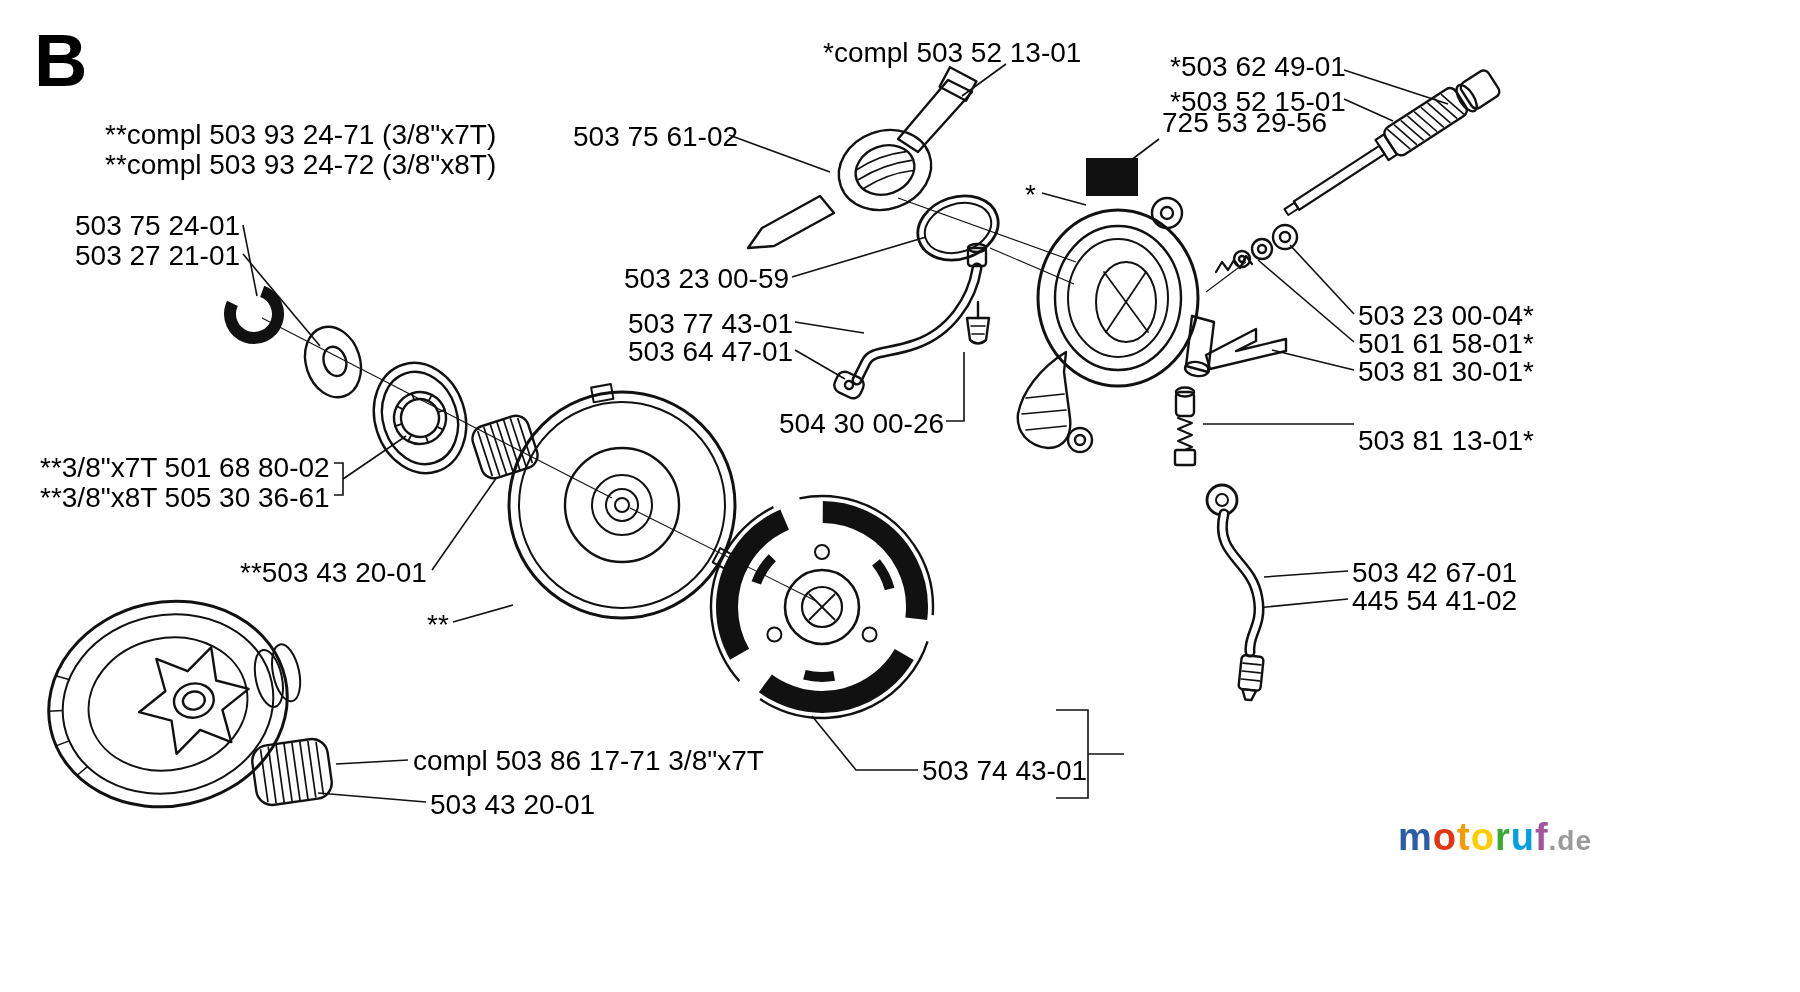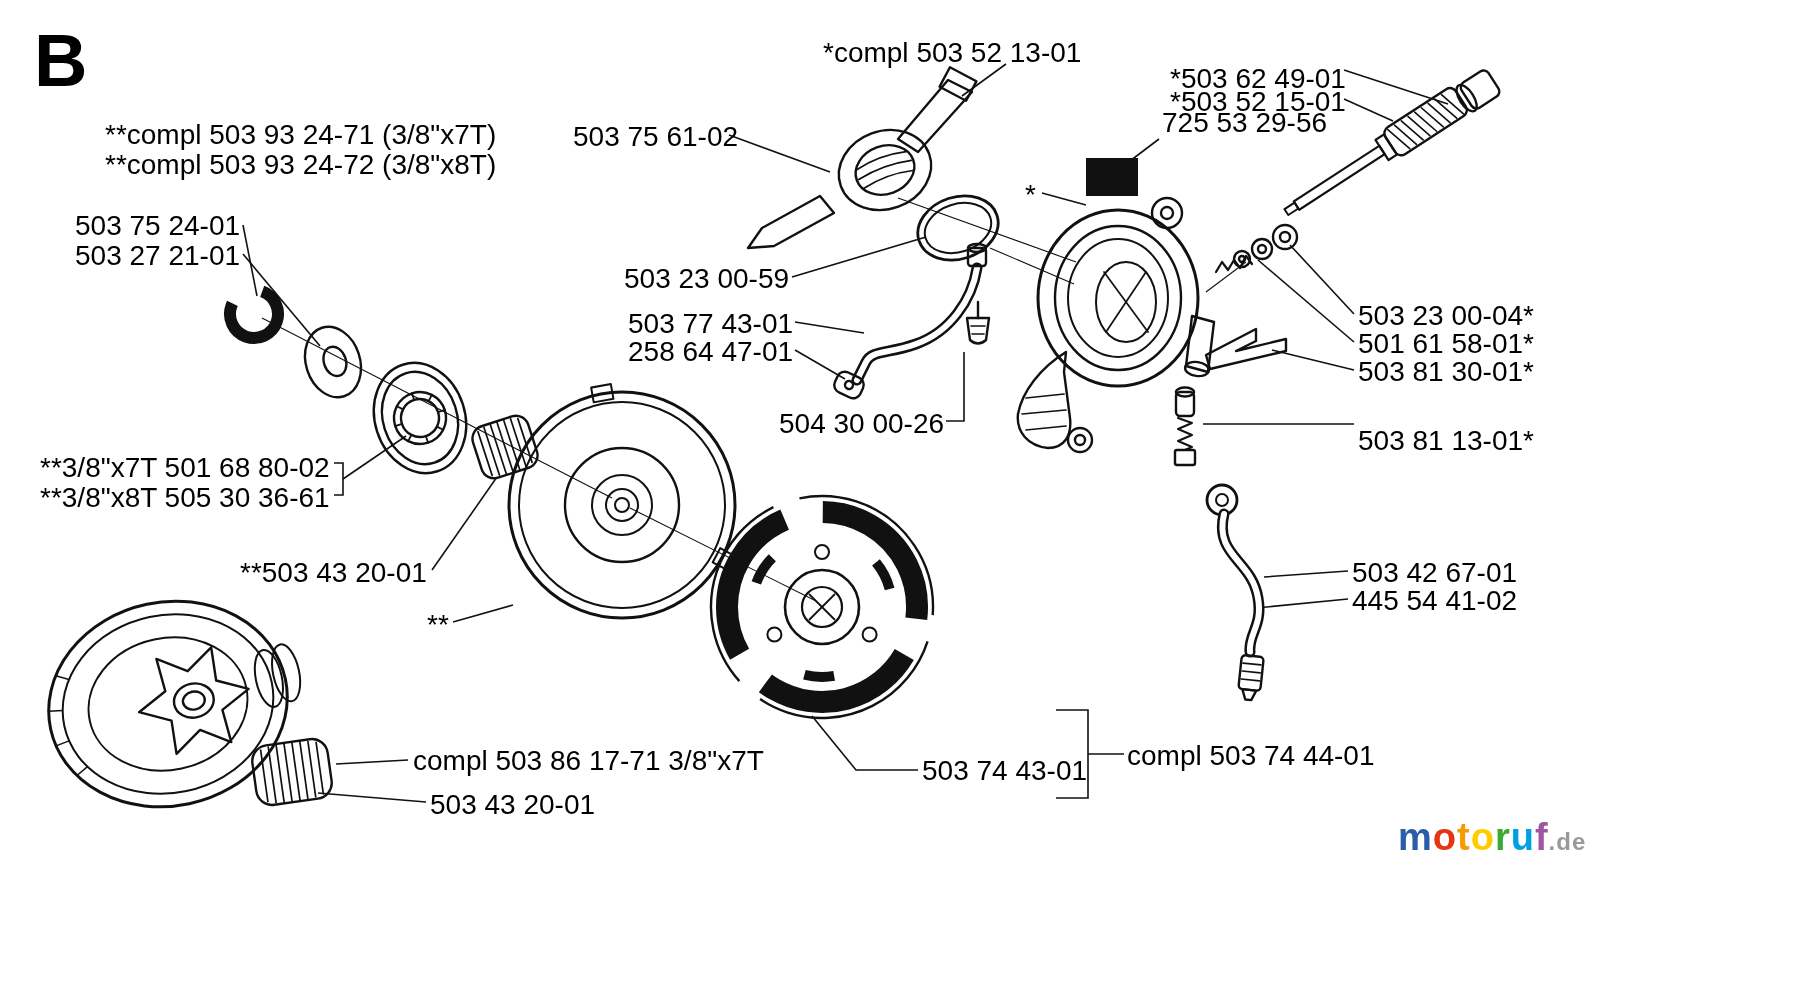--- a/index.html
+++ b/index.html
@@ -4,21 +4,21 @@
 <style>
   * { margin:0; padding:0; box-sizing:border-box; }
   html,body { width:1800px; height:992px; }
   body { background:#fff; font-family:"Liberation Sans", sans-serif; color:#000; position:relative; overflow:hidden; }
   .stage { position:absolute; left:0; top:0; width:1800px; height:992px; }
   svg.diagram { position:absolute; left:0; top:0; }
   .section-letter { position:absolute; left:34px; top:18px; font-size:74px; font-weight:bold; }
   .lbl { position:absolute; font-size:28px; line-height:1.05; white-space:nowrap; }
   .lbl .b { font-weight:normal; }
   .logo { position:absolute; left:1398px; top:816px; font-size:38px; font-weight:bold; letter-spacing:1px; }
-  .logo .tld { font-size:24px; font-weight:bold; }
+  .logo .tld { font-size:28px; font-weight:bold; }
   .p { fill:none; stroke:#111; stroke-width:2.4; stroke-linecap:round; stroke-linejoin:round; }
   .ld { fill:none; stroke:#111; stroke-width:1.6; }
   .thin { fill:none; stroke:#111; stroke-width:1.1; }
   .tube { fill:none; stroke:#111; stroke-width:11; stroke-linecap:round; }
   .tubein { fill:none; stroke:#fff; stroke-width:6; stroke-linecap:round; }
 </style>
 </head>
 <body>
 
 <div class="stage">
@@ -294,31 +294,31 @@
     <span>503 93 24-71</span>
     <span class="b">(3/8"x7T)</span>
   </div>
   <div class="lbl" style="left:105px;top:150px">
     <span class="b">**compl</span>
     <span>503 93 24-72</span>
     <span class="b">(3/8"x8T)</span>
   </div>
 
   <div class="lbl" style="left:573px;top:122px">503 75 61-02</div>
-  <div class="lbl" style="left:1170px;top:64px">*503 62 49-01</div>
+  <div class="lbl" style="left:1170px;top:52px">*503 62 49-01</div>
   <div class="lbl" style="left:1170px;top:87px">*503 52 15-01</div>
   <div class="lbl" style="left:1162px;top:108px">
     <span class="b">725 53 29-56</span>
   </div>
 
   <div class="lbl" style="left:75px;top:211px">503 75 24-01</div>
   <div class="lbl" style="left:75px;top:241px">503 27 21-01</div>
   <div class="lbl" style="left:624px;top:264px">503 23 00-59</div>
   <div class="lbl" style="left:628px;top:309px">503 77 43-01</div>
-  <div class="lbl" style="left:628px;top:337px">258 64 47-01</div>
+  <div class="lbl" style="left:628px;top:337px">503 64 47-01</div>
 
   <div class="lbl" style="left:1358px;top:301px">503 23 00-04*</div>
   <div class="lbl" style="left:1358px;top:329px">501 61 58-01*</div>
   <div class="lbl" style="left:1358px;top:357px">503 81 30-01*</div>
 
   <div class="lbl" style="left:779px;top:409px">504 30 00-26</div>
   <div class="lbl" style="left:1358px;top:426px">503 81 13-01*</div>
 
   <div class="lbl" style="left:40px;top:453px">
     <span class="b">**3/8"x7T</span>
@@ -333,22 +333,18 @@
   <div class="lbl" style="left:427px;top:610px">**</div>
 
   <div class="lbl" style="left:1352px;top:558px">503 42 67-01</div>
   <div class="lbl" style="left:1352px;top:586px">445 54 41-02</div>
 
   <div class="lbl" style="left:413px;top:746px">
     <span class="b">compl 503 86 17-71 3/8"x7T</span>
   </div>
   <div class="lbl" style="left:430px;top:790px">503 43 20-01</div>
   <div class="lbl" style="left:922px;top:756px">503 74 43-01</div>
-  <div class="lbl" style="left:1127px;top:741px">
-    <span class="b">compl</span>
-    <span>503 74 44-01</span>
-  </div>
 
   <div class="lbl" style="left:1025px;top:180px">*</div>
 
   <div class="logo"><span style="color: rgb(43, 92, 168);">m</span><span style="color: rgb(230, 51, 18);">o</span><span style="color: rgb(245, 156, 0);">t</span><span style="color: rgb(255, 204, 0);">o</span><span style="color: rgb(58, 170, 53);">r</span><span style="color: rgb(0, 160, 227);">u</span><span style="color: rgb(160, 85, 159);">f</span><span class="tld" style="color: rgb(153, 153, 153);">.de</span></div>
 
 </div>
 
 </body></html>

